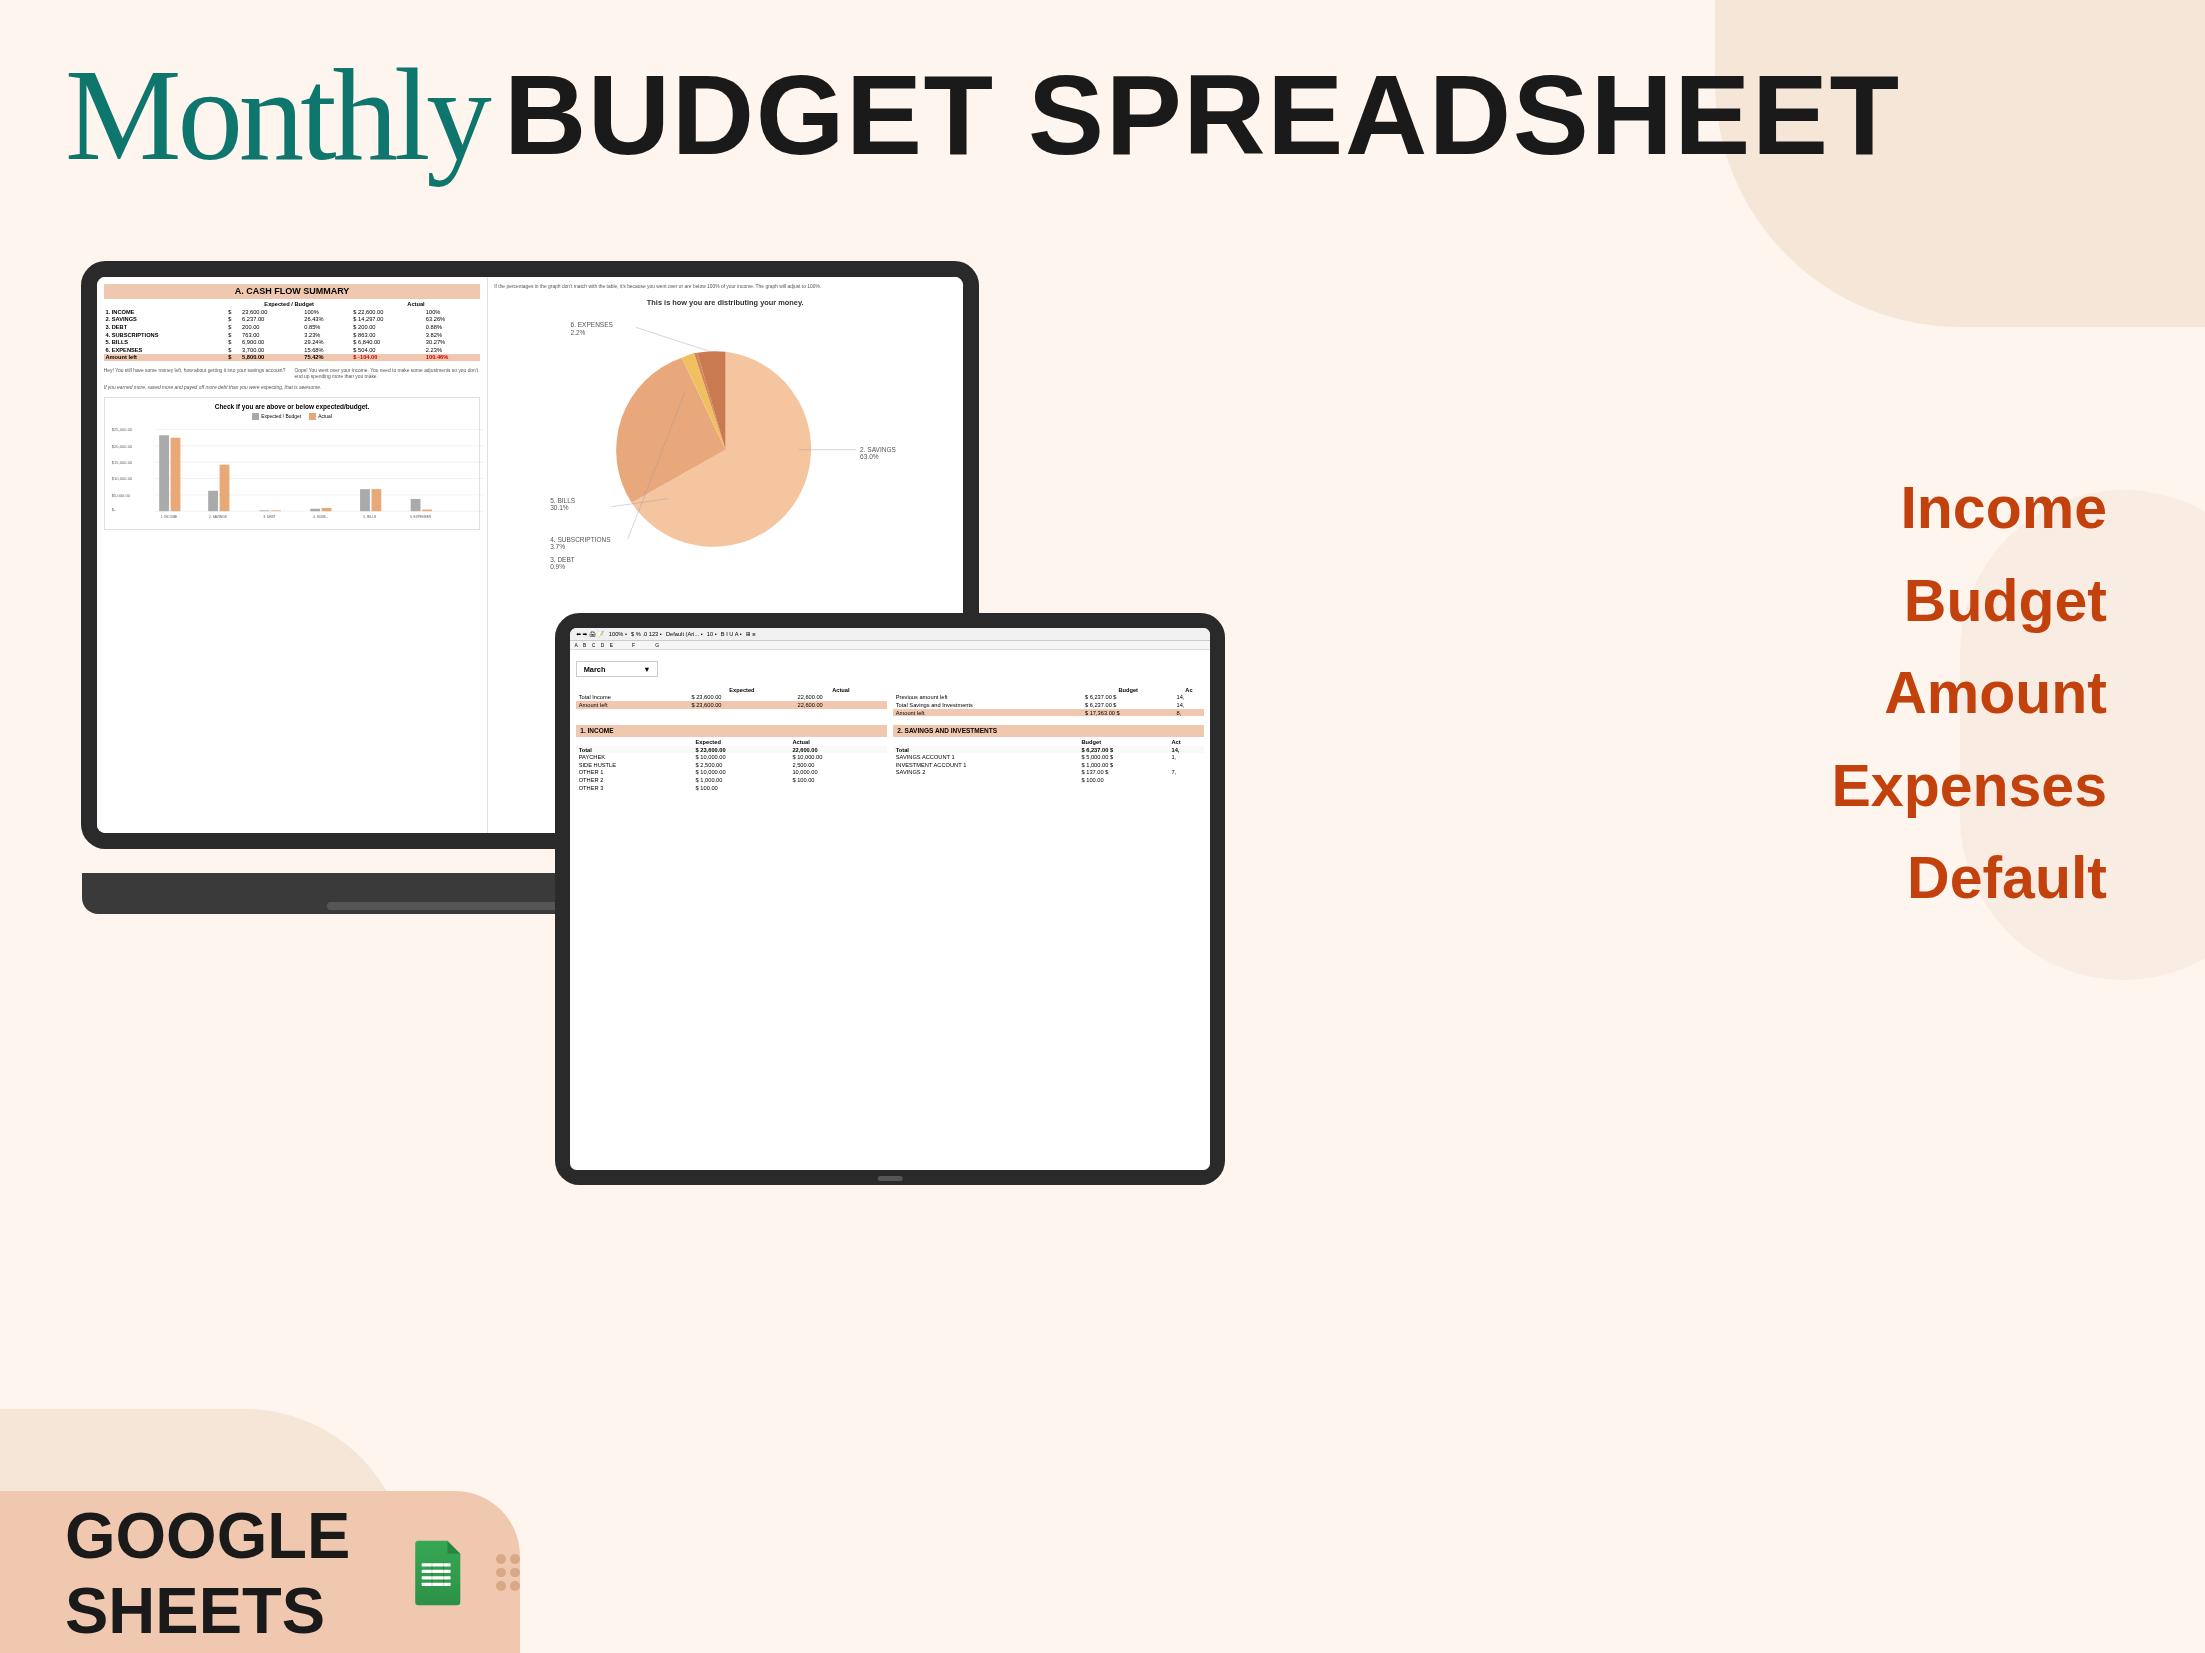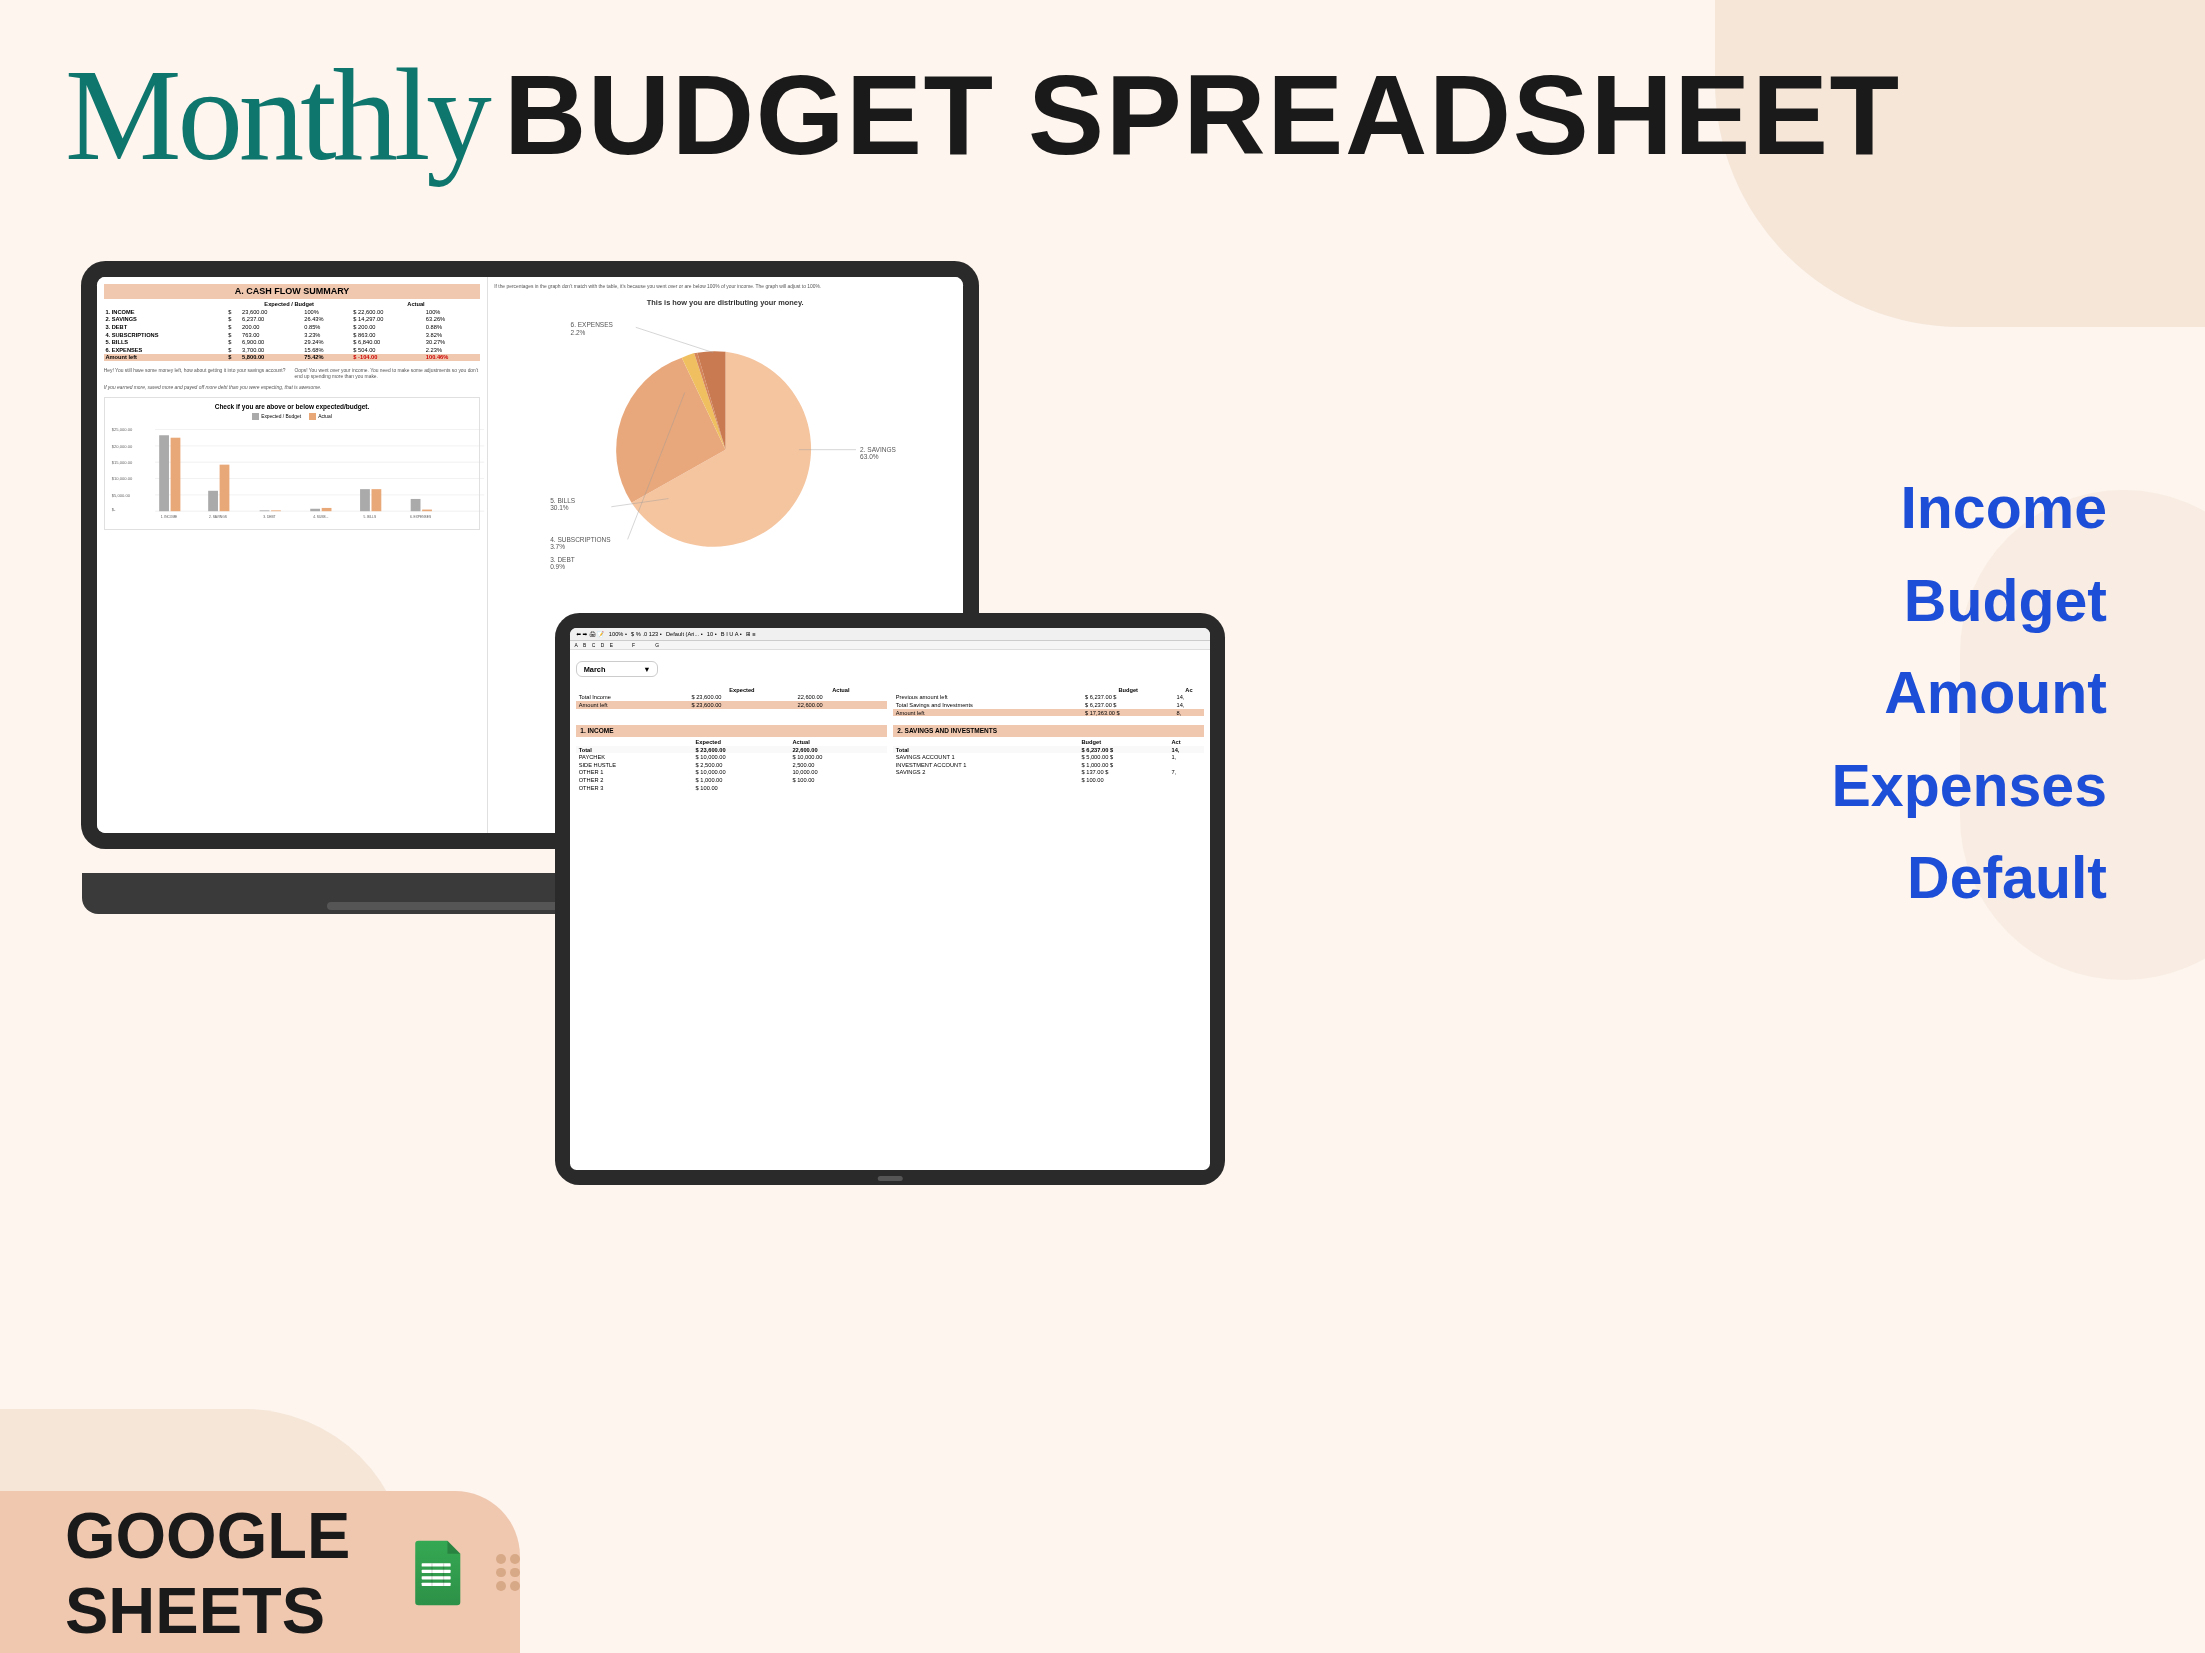--- a/index.html
+++ b/index.html
@@ -74,21 +74,21 @@
       position: absolute;
       top: 474px;
       right: 98px;
       display: flex;
       flex-direction: column;
       gap: 24.5px;
     }
     .feature-item {
       font-size: 59px;
       font-weight: 700;
-      color: #1d4ed8;
+      color: #c2410c;
       text-align: right;
       font-family: Arial, sans-serif;
     }
 
     
     .laptop-container {
       position: absolute;
       top: 261px;
       left: 41px;
       width: 939px;
@@ -278,21 +278,21 @@
       align-items: center;
       gap: 4.1px;
     }
     .tablet-content {
       padding: 6.5px;
       font-size: 5.7px;
     }
     .month-dropdown {
       background: #fff;
       border: 0.8px solid #ccc;
-      border-radius: 6px;
+      border-radius: 0;
       padding: 2.5px 6.5px;
       font-size: 7.4px;
       font-weight: bold;
       width: 82px;
       text-align: center;
       margin: 4.1px 0;
       display: flex;
       align-items: center;
       justify-content: space-between;
     }

